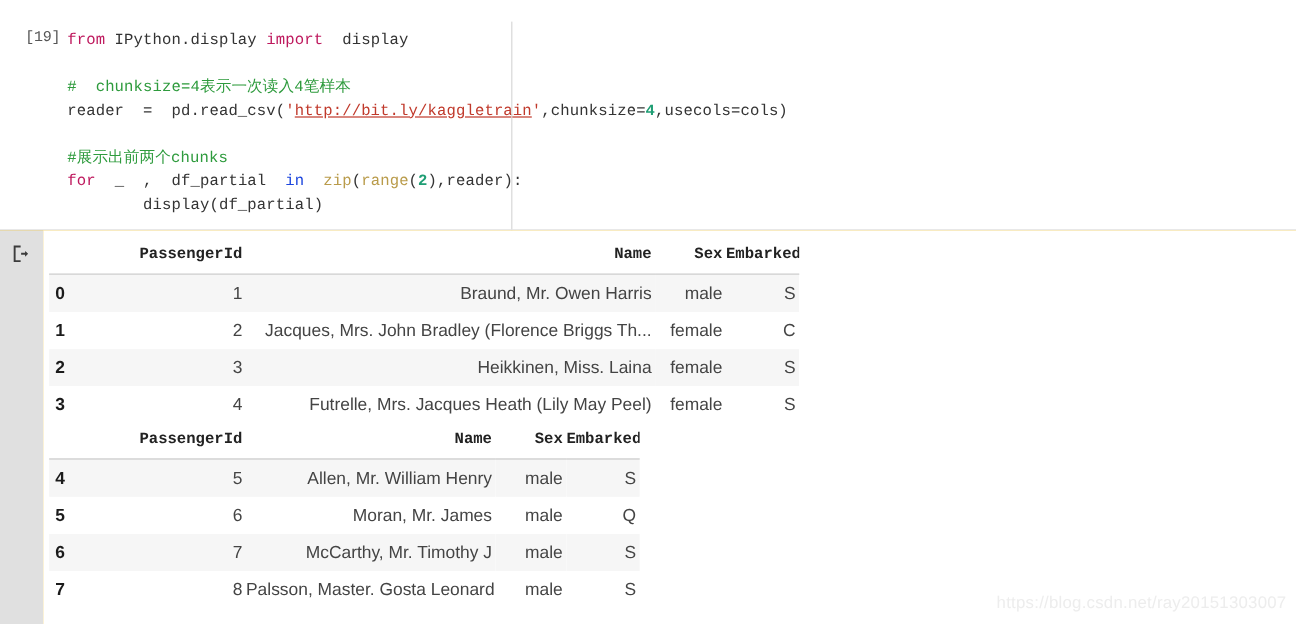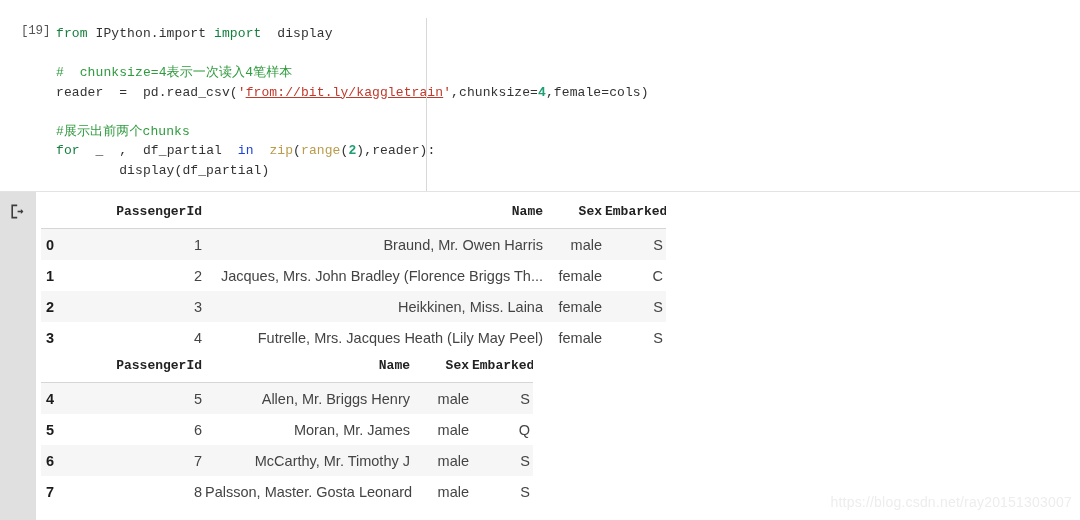--- a/index.html
+++ b/index.html
@@ -52,21 +52,21 @@
   #code-body {
     position: absolute;
     left: 41px; top: 6px;
     font-family: "Liberation Mono", monospace;
     font-size: 13px;
     line-height: 19.5px;
     color: #333333;
     white-space: pre;
     letter-spacing: 0.1px;
   }
-  .kw      { color: #15803d; }        
+  .kw      { color: #be185d; }        
   .kw2     { color: #1a44dd; }        
   .bltn    { color: #b99b4a; }        
   .num     { color: #1f9e74; font-weight: bold; }
   .str     { color: #c0392b; }
   .url     { color: #c0392b; text-decoration: underline; }
   .cmt     { color: #2e9b3d; font-family: Liberation Mono, monospace; }
   .pln     { color: #333333; }
 
   
   #output-area {
@@ -164,24 +164,24 @@
     color: #ededed;
     letter-spacing: 0.2px;
     user-select: none;
   }
 </style>
 </head>
 <body>
 
 <div id="code-cell">
   <div id="exec-prompt">[19]</div>
-  <div id="code-body"><span class="kw">from</span><span class="pln"> IPython.import </span><span class="kw">import</span><span class="pln">  display</span>
+  <div id="code-body"><span class="kw">from</span><span class="pln"> IPython.display </span><span class="kw">import</span><span class="pln">  display</span>
 
 <span class="cmt">#  chunksize=4表示一次读入4笔样本</span>
-<span class="pln">reader  =  pd.read_csv(</span><span class="str">'</span><span class="url">from://bit.ly/kaggletrain</span><span class="str">'</span><span class="pln">,chunksize=</span><span class="num">4</span><span class="pln">,female=cols)</span>
+<span class="pln">reader  =  pd.read_csv(</span><span class="str">'</span><span class="url">http://bit.ly/kaggletrain</span><span class="str">'</span><span class="pln">,chunksize=</span><span class="num">4</span><span class="pln">,usecols=cols)</span>
 
 <span class="cmt">#展示出前两个chunks</span>
 <span class="kw">for</span><span class="pln">  _  ,  df_partial  </span><span class="kw2">in</span><span class="pln">  </span><span class="bltn">zip</span><span class="pln">(</span><span class="bltn">range</span><span class="pln">(</span><span class="num">2</span><span class="pln">),reader):</span>
 <span class="pln">        display(df_partial)</span></div>
   <div id="code-vline"></div>
 </div>
 <div id="code-cell-border"></div>
 
 <div id="output-area">
 
@@ -258,21 +258,21 @@
           <th>PassengerId</th>
           <th>Name</th>
           <th>Sex</th>
           <th>Embarked</th>
         </tr>
       </thead>
       <tbody>
         <tr class="odd">
           <td class="idx">4</td>
           <td>5</td>
-          <td>Allen, Mr. Briggs Henry</td>
+          <td>Allen, Mr. William Henry</td>
           <td>male</td>
           <td>S</td>
         </tr>
         <tr class="even">
           <td class="idx">5</td>
           <td>6</td>
           <td>Moran, Mr. James</td>
           <td>male</td>
           <td>Q</td>
         </tr>

